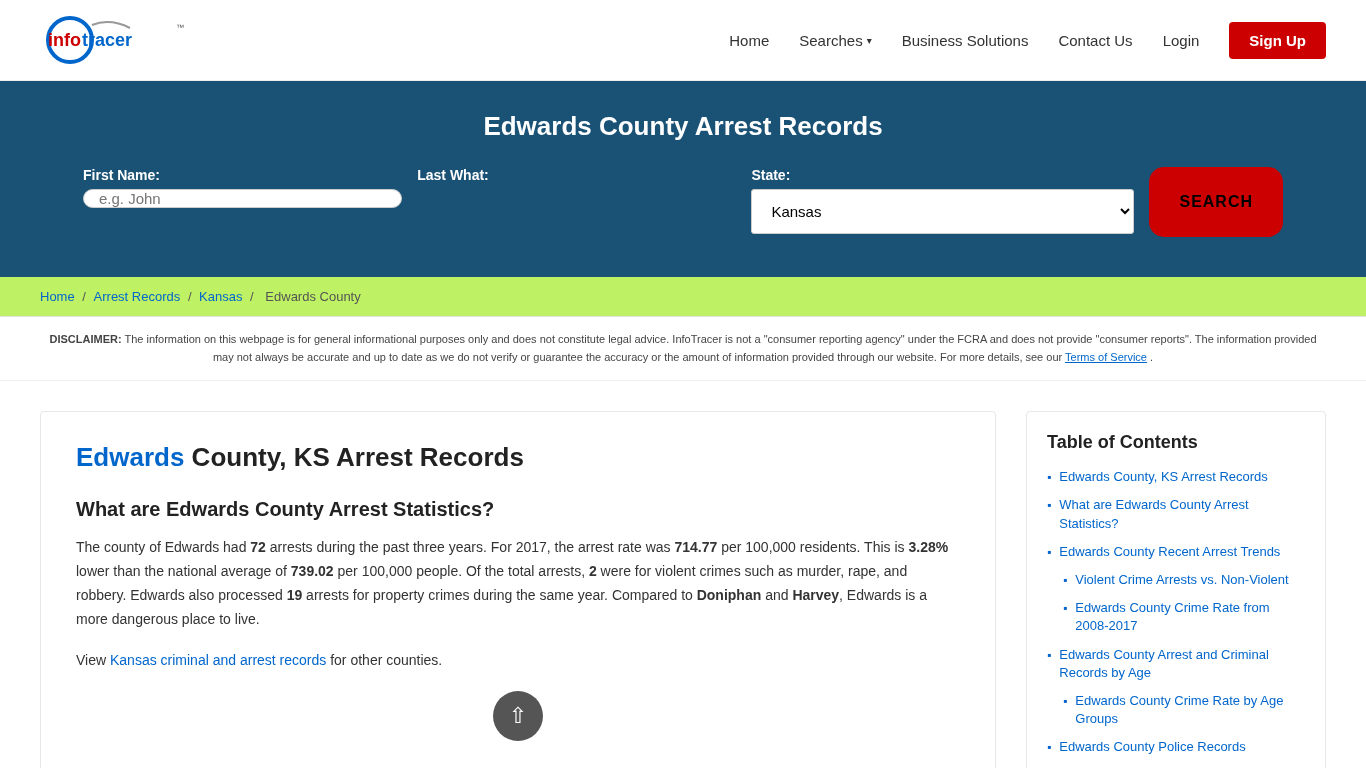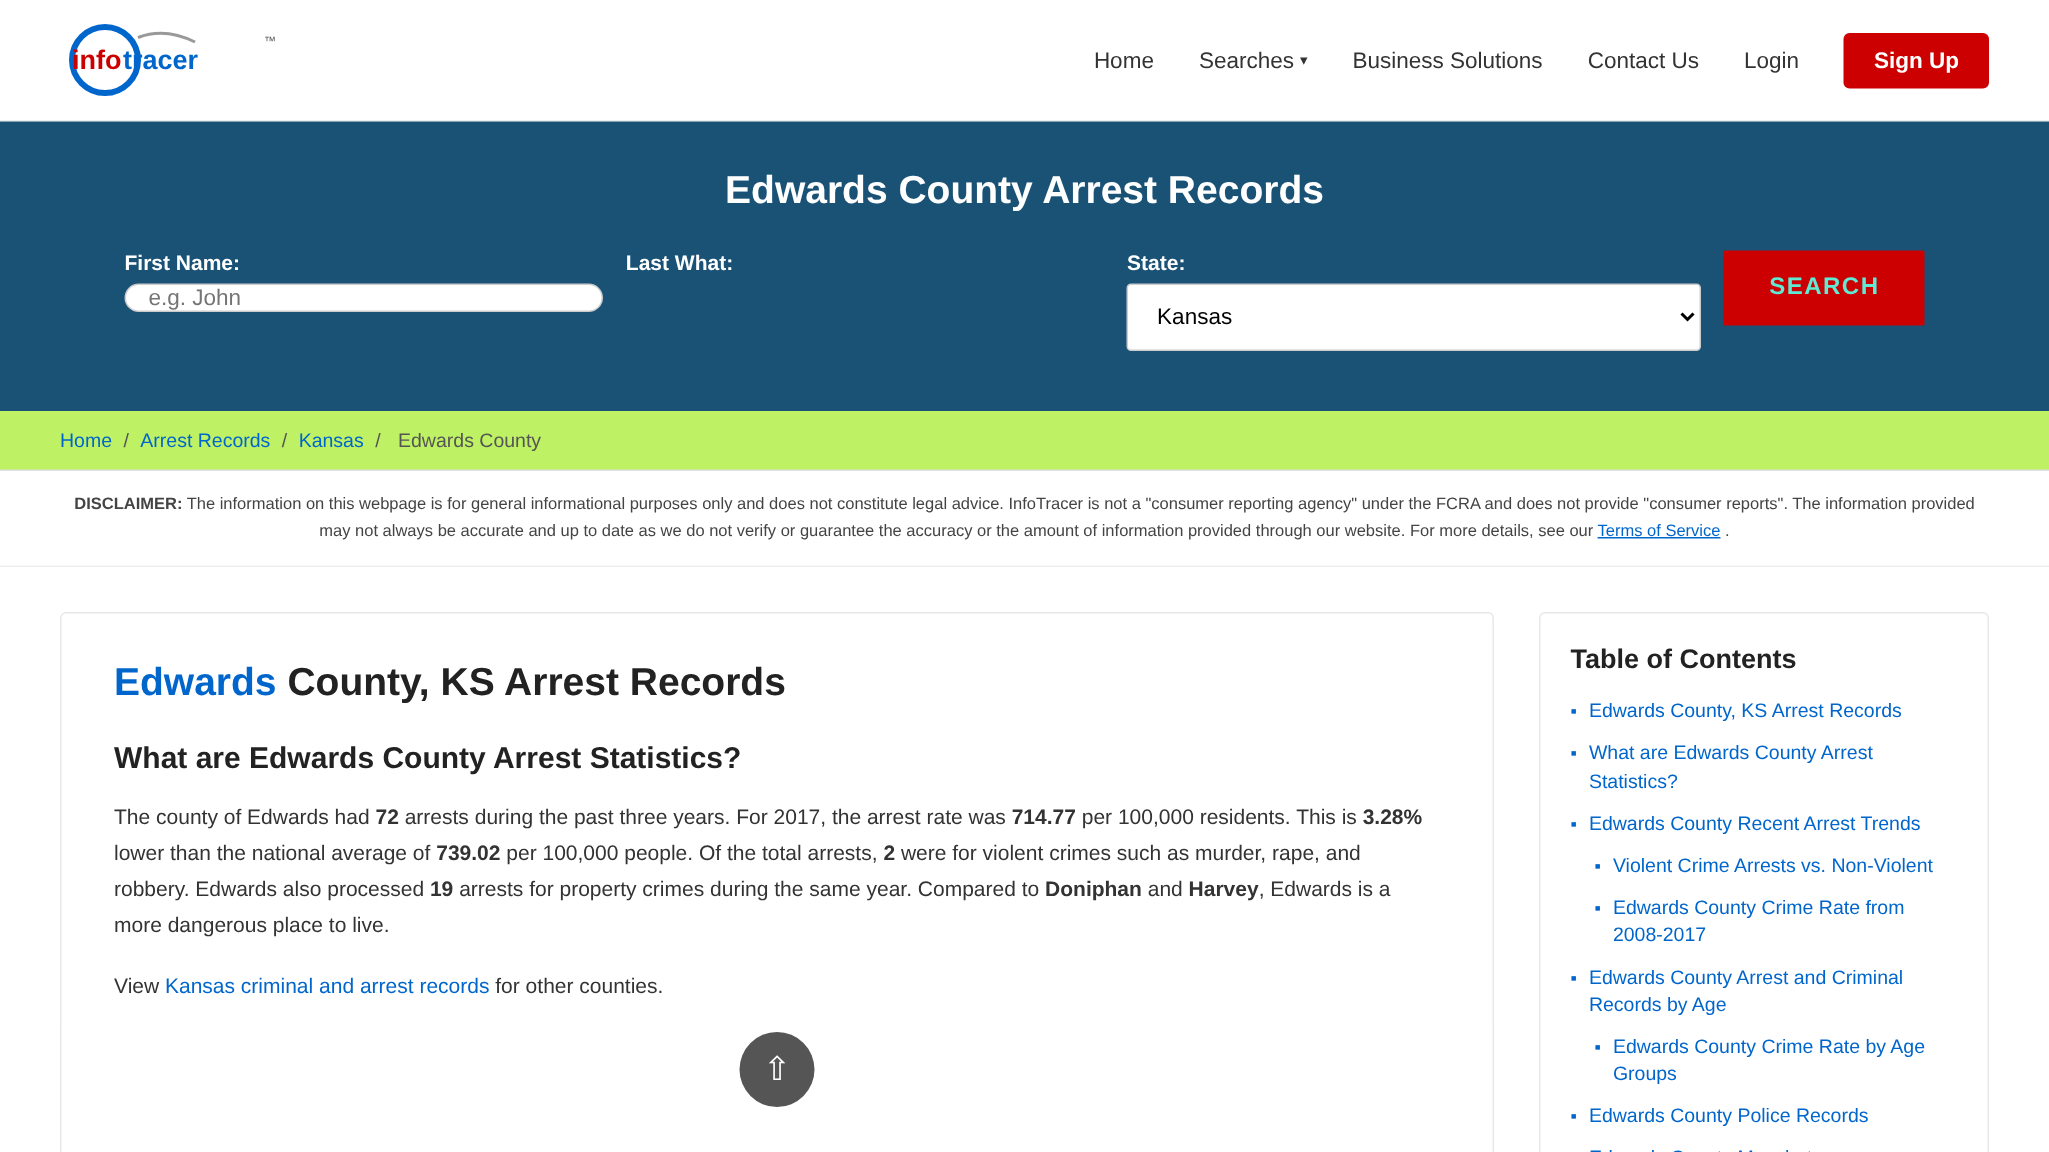--- a/index.html
+++ b/index.html
@@ -103,26 +103,26 @@
       font-size: 15px;
       border: 1px solid #ccc;
       border-radius: 3px;
       background: #fff;
     }
     .state-group {
       flex: 1.2;
     }
     .btn-search {
       background: #cc0000;
-      color: #5eead4;
+      color: #000000;
       border: none;
-      padding: 16px 30px;
+      padding: 26px 30px;
       font-size: 16px;
       font-weight: bold;
-      border-radius: 1px;
+      border-radius: 15px;
       cursor: pointer;
       white-space: nowrap;
       letter-spacing: 1px;
     }
 
     
     .breadcrumb {
       padding: 12px 40px;
       background: #bef264;
       border-bottom: 1px solid #e0e0e0;

